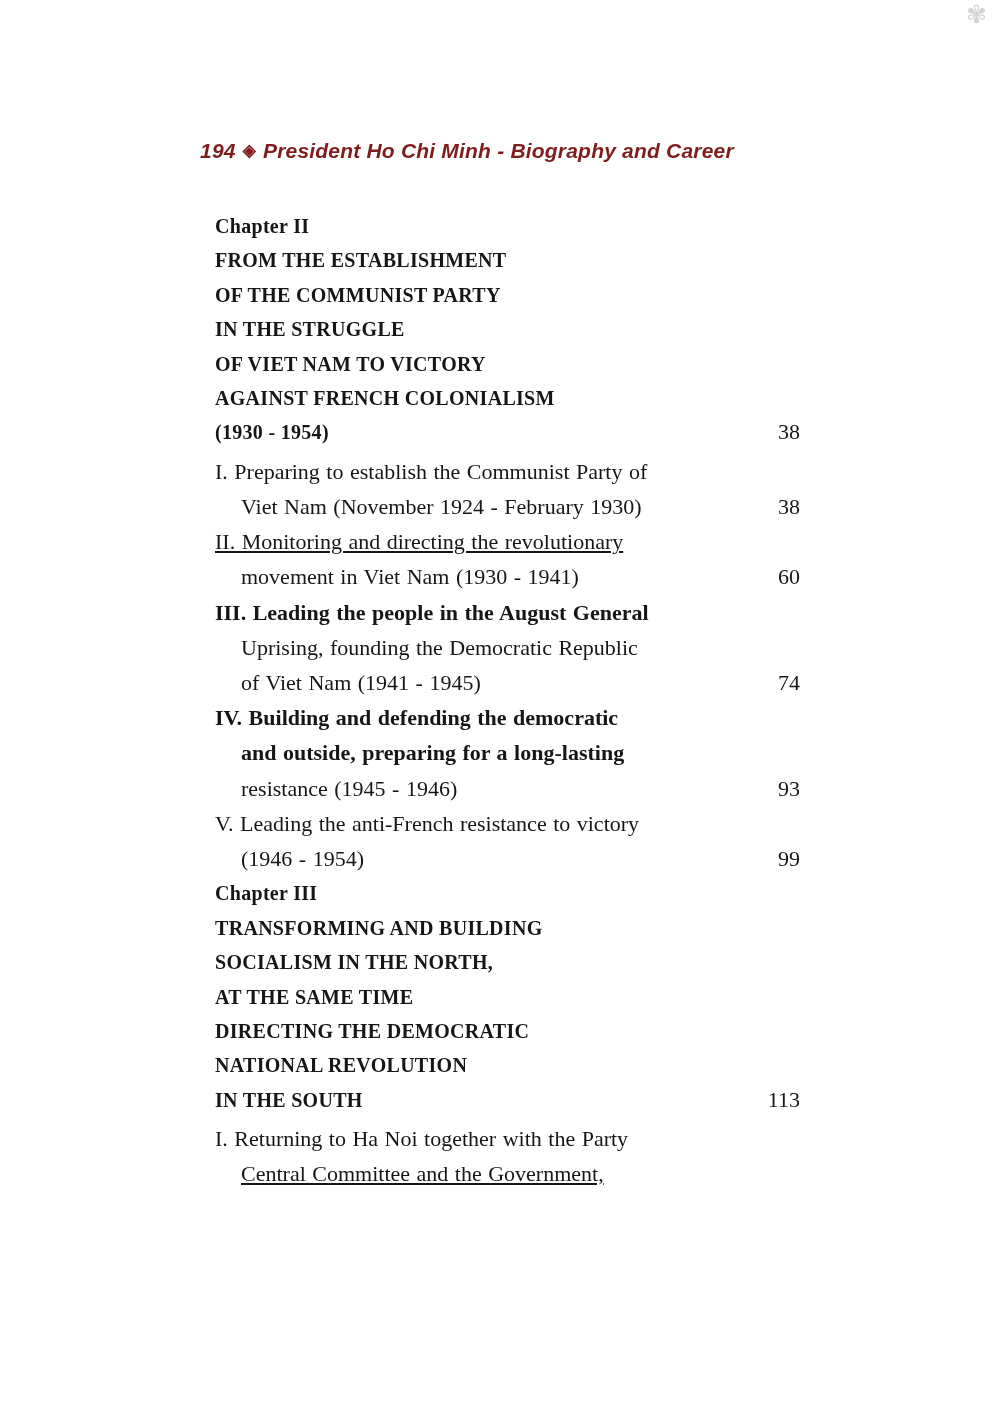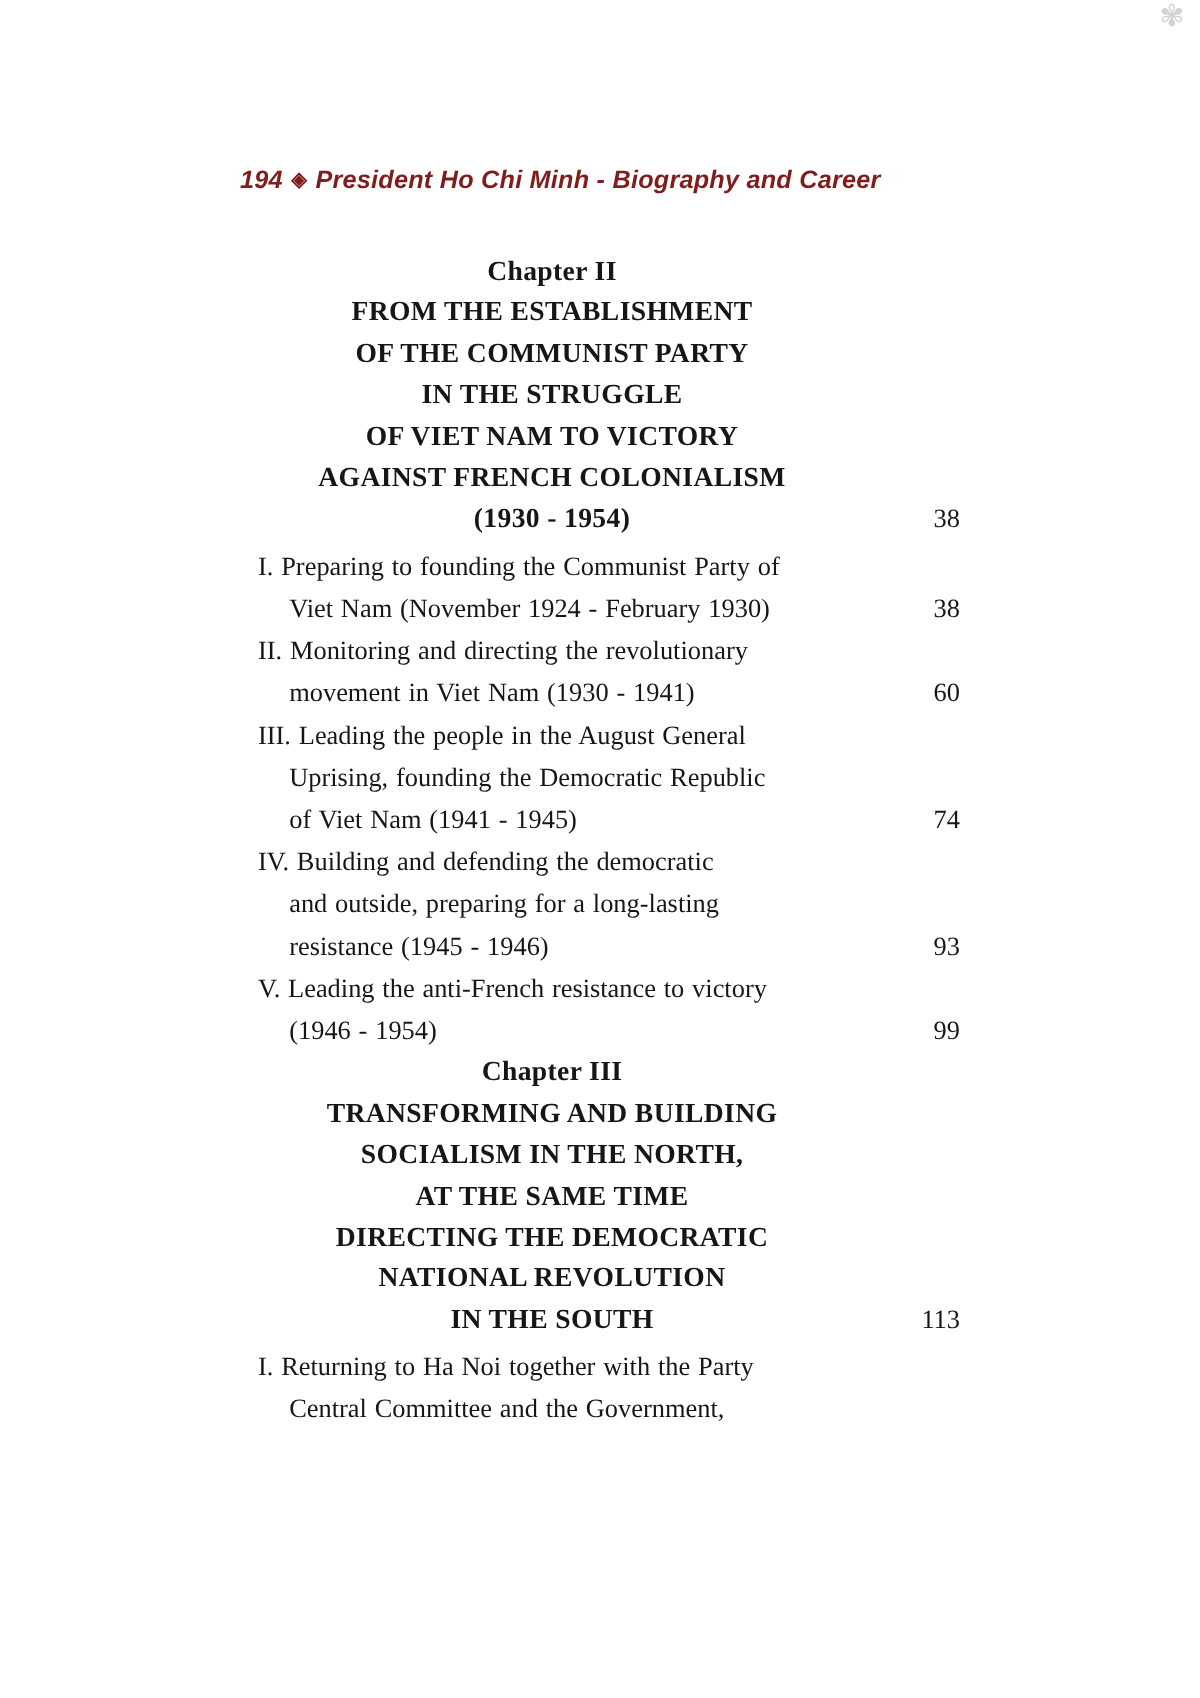--- a/index.html
+++ b/index.html
@@ -43,23 +43,22 @@
   }
   .toc {
     position: absolute;
     left: 215px;
     top: 209px;
     width: 585px;
   }
   .chap-head { position: relative; width: 585px; }
   .chap-head .hl {
     width: 490px;
-    text-align: center;
     font-weight: 700;
-    font-size: 23px;
+    font-size: 20px;
     line-height: 34.4px;
     letter-spacing: 0.3px;
     white-space: nowrap;
   }
   .chap-head .pn {
     position: absolute;
     right: 0;
     bottom: 0;
     font-weight: 400;
     font-size: 22px;
@@ -68,22 +67,22 @@
   .items { margin-top: 4px; }
   .toc-item { position: relative; width: 585px; font-size: 22px; }
   .toc-item .line {
     width: 490px;
     line-height: 35.2px;
     white-space: nowrap;
     word-spacing: 1px;
   }
   .cont { padding-left: 26px; }
   .ws1 { word-spacing: 3px; }
-  .ws2 { word-spacing: 6px; }
-  .ws3 { word-spacing: 10px; }
+  .ws2 { word-spacing: 6px; text-decoration: underline; }
+  .ws3 { word-spacing: 10px; font-weight: bold; }
   .toc-item .pn {
     position: absolute;
     right: 0;
     bottom: 0;
     font-size: 22px;
     line-height: 35.2px;
   }
   .chap2 { }
 </style>
 </head>
@@ -107,21 +106,21 @@
         <div class="hl">IN THE STRUGGLE</div>
         <div class="hl">OF VIET NAM TO VICTORY</div>
         <div class="hl">AGAINST FRENCH COLONIALISM</div>
         <div class="hl">(1930 - 1954)</div>
         <div class="pn">38</div>
       </div>
 
       <div class="items">
 
         <div class="toc-item">
-          <div class="line">I. Preparing to founding the Communist Party of</div>
+          <div class="line">I. Preparing to establish the Communist Party of</div>
           <div class="line cont">Viet Nam (November 1924 - February 1930)</div>
           <div class="pn">38</div>
         </div>
 
         <div class="toc-item">
           <div class="line ws2">II. Monitoring and directing the revolutionary</div>
           <div class="line cont ws1">movement in Viet Nam (1930 - 1941)</div>
           <div class="pn">60</div>
         </div>
 

